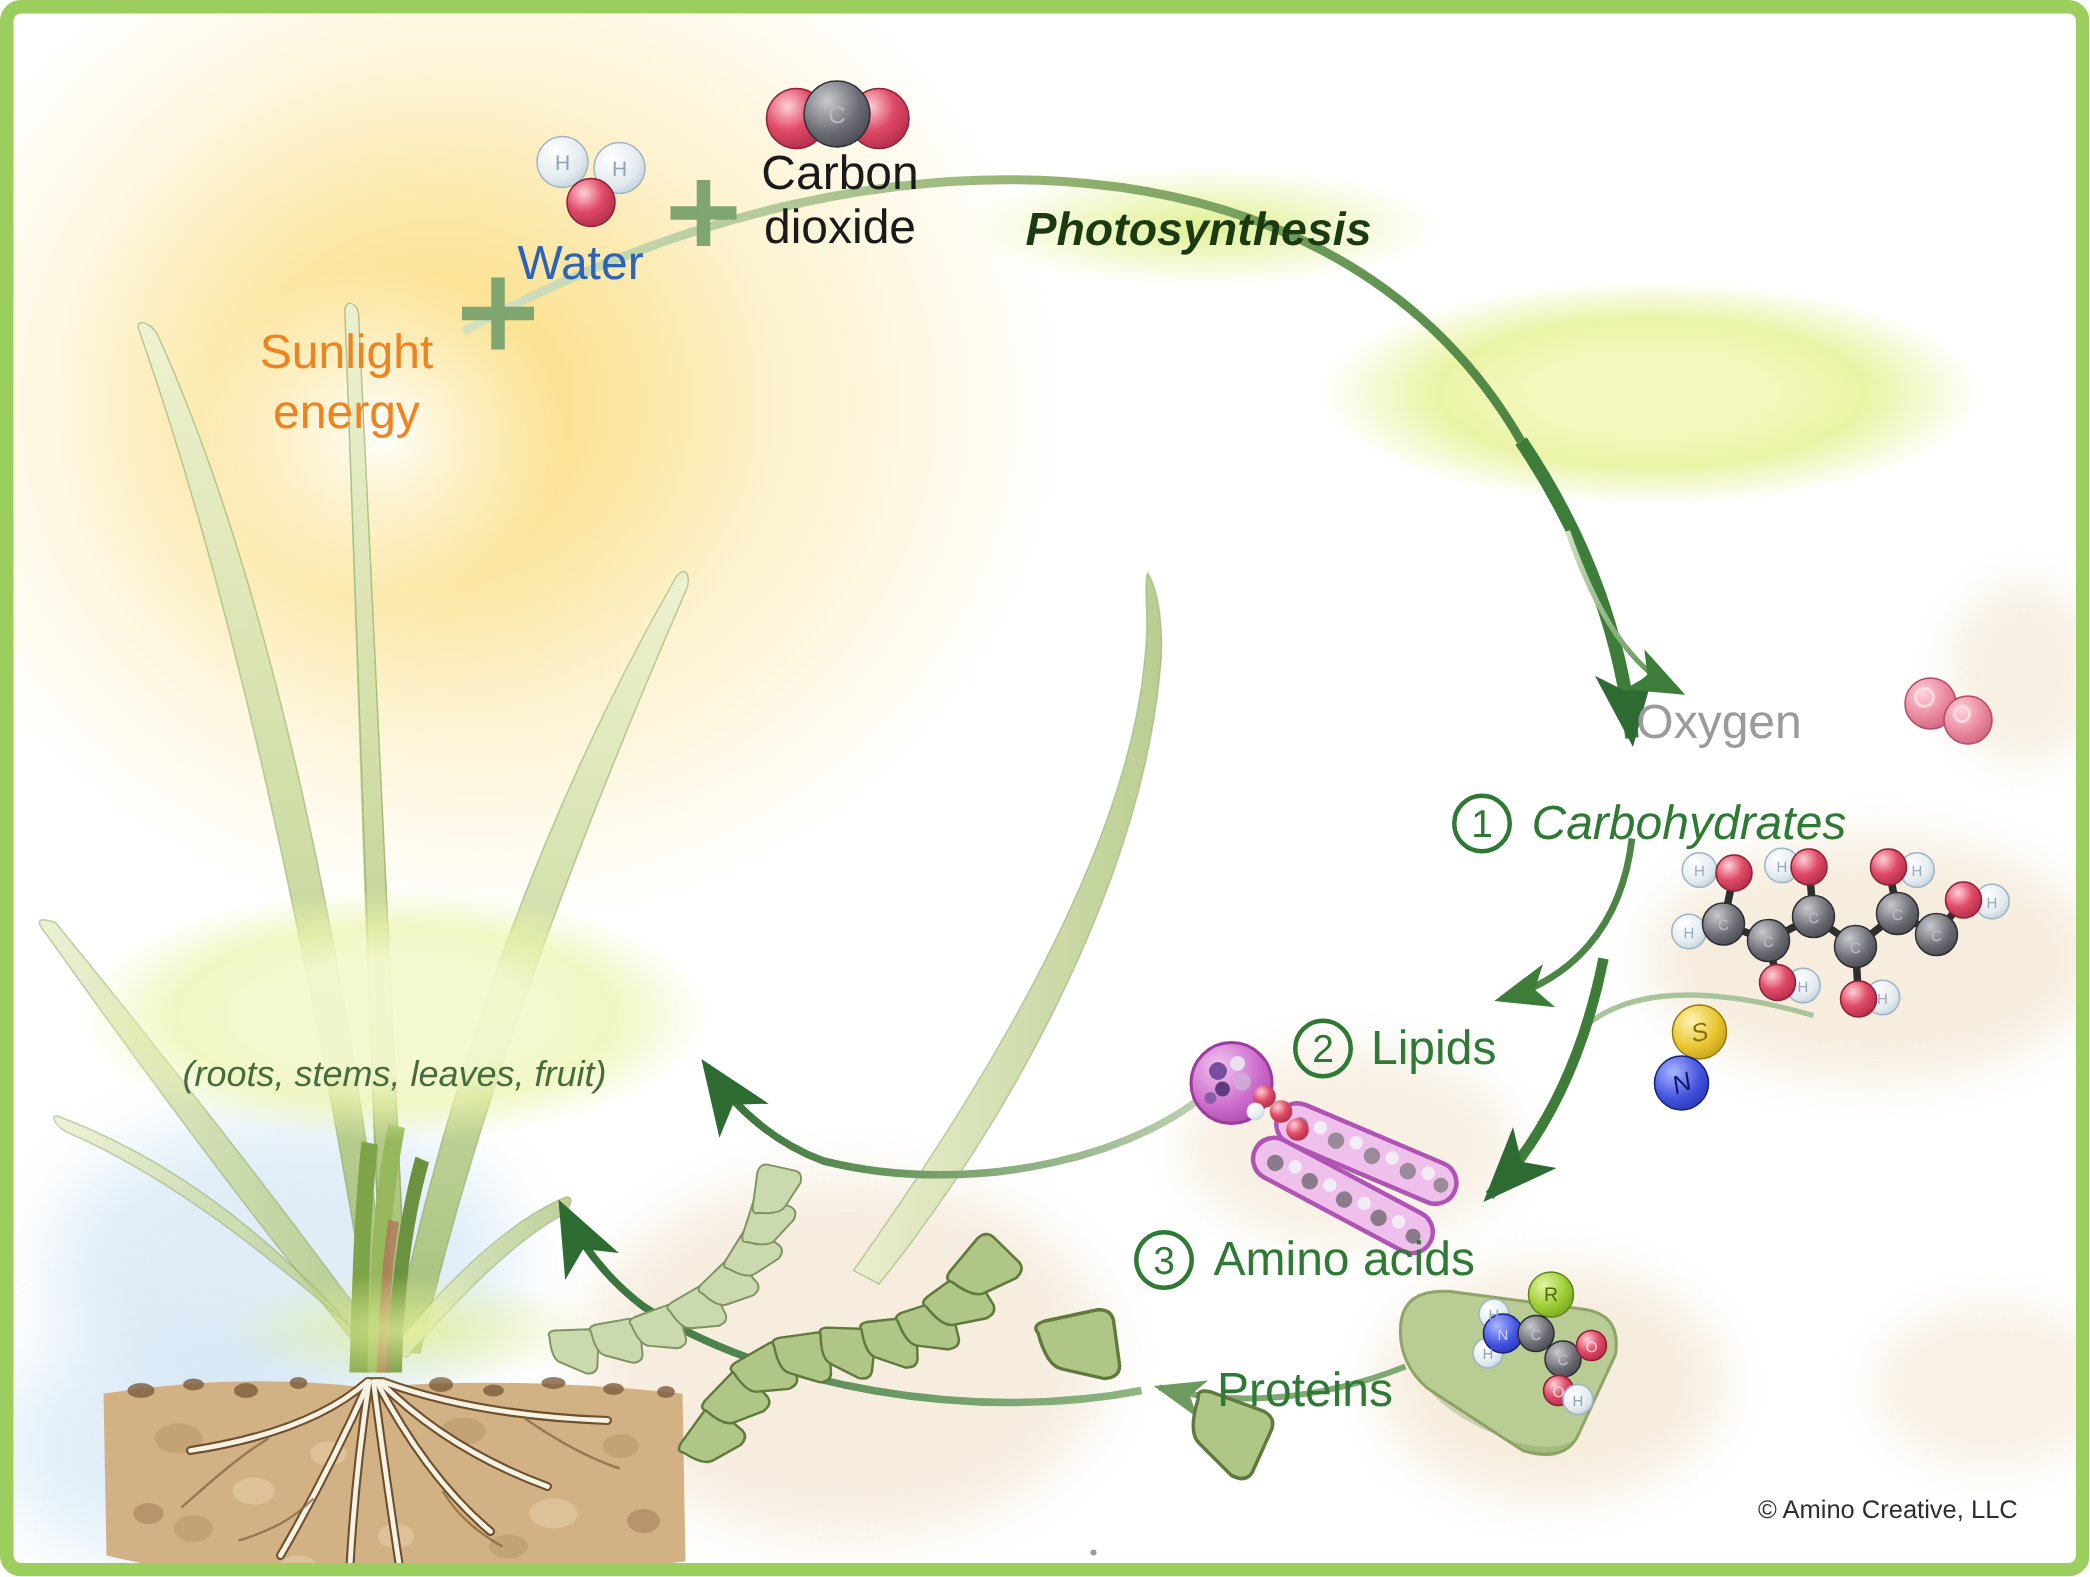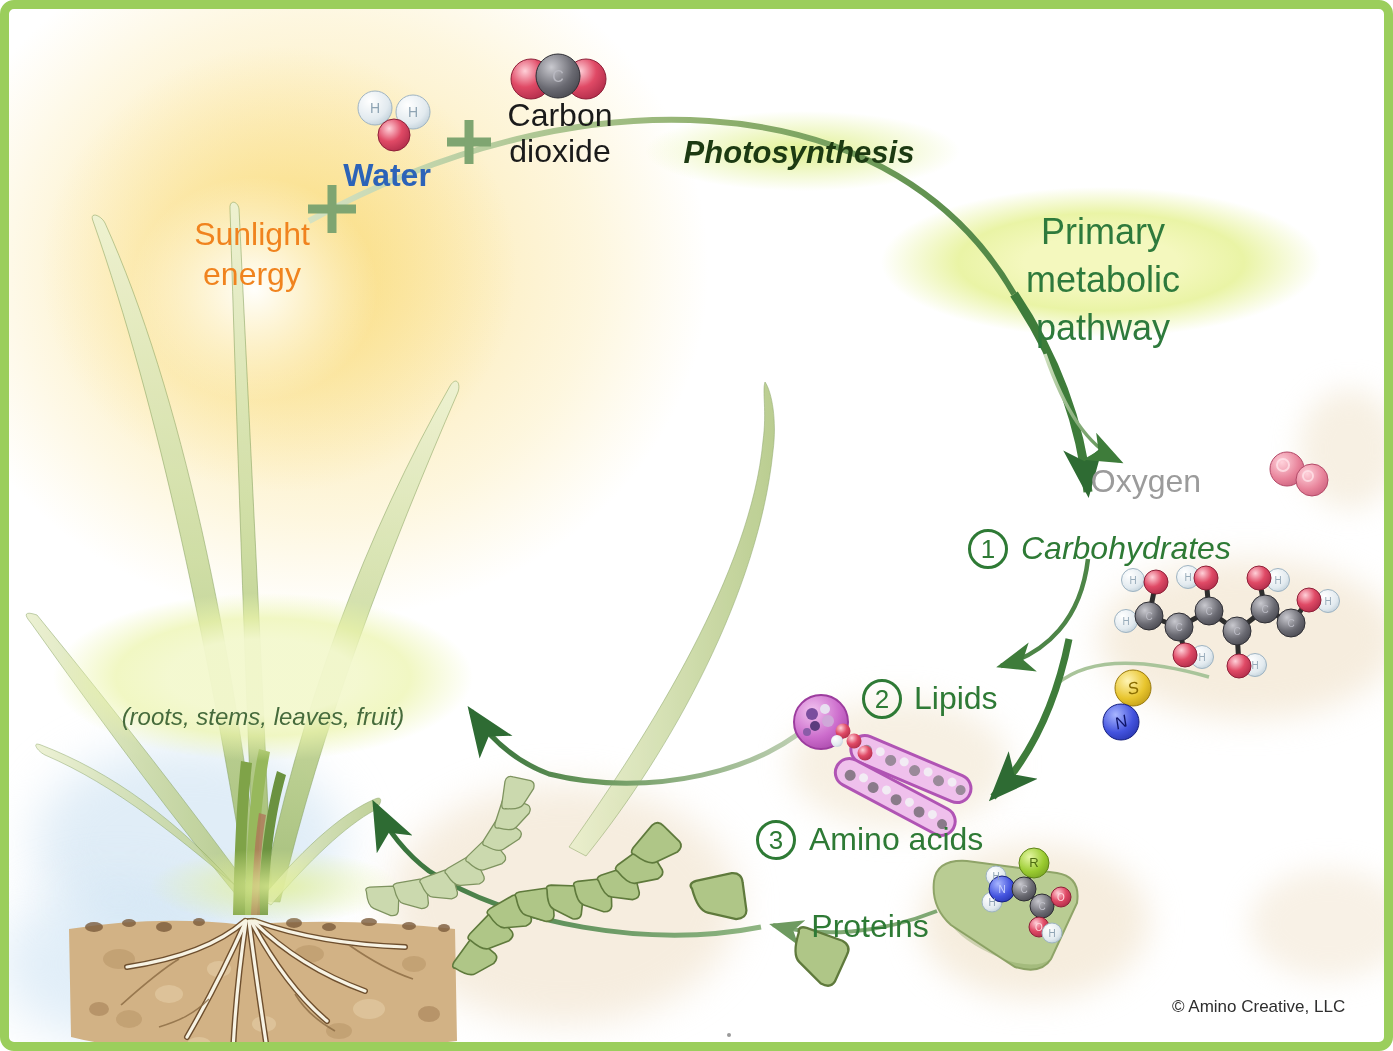--- a/index.html
+++ b/index.html
@@ -3,21 +3,21 @@
 <meta charset="utf-8">
 <style>
   html,body{margin:0;padding:0;background:#fff;}
   .canvas{position:relative;width:1393px;height:1051px;box-sizing:border-box;
     border:9px solid #9BCE5C;border-radius:14px;overflow:hidden;background:#fff;
     font-family:"Liberation Sans",sans-serif;}
   .glow,.patch{position:absolute;pointer-events:none;}
   .lbl{position:absolute;white-space:pre-line;text-align:center;line-height:1.18;}
   .cx{transform:translateX(-50%);}
   .sunlight{color:#F0831E;font-size:32px;line-height:40px;}
-  .water{color:#2C63B8;font-size:32px;font-weight:bold;}
+  .water{color:#2C63B8;font-size:32px;}
   .co2{color:#1A1A1A;font-size:32px;line-height:36px;}
   .photo{color:#1C3A12;font-size:31px;font-style:italic;font-weight:bold;}
   .pathway{color:#2E7A3C;font-size:36px;line-height:48px;}
   .oxygen{color:#9B9B9B;font-size:32px;}
   .step-label{color:#2E7A35;font-size:32px;}
   .proteins{color:#2E7A35;font-size:32px;margin-top:36px;}
   .growth{color:#466B3C;font-size:31px;font-style:italic;line-height:37px;}
   .growthsub{color:#466B3C;font-size:24px;font-style:italic;}
   .copyright{color:#2E2E2E;font-size:17px;}
   .num{position:absolute;width:40px;height:40px;border:3.5px solid #2E7A35;border-radius:50%;
@@ -399,28 +399,26 @@
       <use href="#blk" transform="translate(633,861) rotate(-42) scale(.95)"></use>
       <use href="#blk" transform="translate(650,838) rotate(-56) scale(1.0)"></use>
     </g>
     <g fill="#AFC687" stroke="#5F7A3C" stroke-width="1.8">
       <use href="#blk" transform="translate(713,891) rotate(-18) scale(1.25)"></use>
       <use href="#blk" transform="translate(810,950) rotate(14) scale(1.3)"></use>
     </g>
     <circle cx="720" cy="1026" r="2" fill="#9A9A9A"></circle>
   </svg>
 
-  <div class="lbl cx sunlight" style="left:222px;top:205px;margin-left:21px;">Sunlight
+  <div class="lbl cx sunlight" style="left:222px;top:205px;">Sunlight
 energy</div>
   <div class="lbl cx water" style="left:378px;top:148px;">Water</div>
   <div class="lbl cx photo" style="left:790px;top:126px;">Photosynthesis</div>
   <div class="lbl cx co2" style="left:551px;top:88px;">Carbon
 dioxide</div>
-  <div class="lbl cx pathway" style="left:1094px;top:199px;">Primary metabolic
-pathway</div>
   <div class="lbl cx oxygen" style="left:1137px;top:454px;">Oxygen</div>
 
   <span class="num" style="left:959px;top:520px;">1</span>
   <div class="lbl step-label" style="left:1012px;top:521px;font-style:italic;">Carbohydrates</div>
 
   <span class="num" style="left:853px;top:670px;">2</span>
   <div class="lbl step-label" style="left:905px;top:671px;">Lipids</div>
 
   <span class="num" style="left:747px;top:811px;">3</span>
   <div class="lbl step-label" style="left:800px;top:812px;">Amino acids</div>

